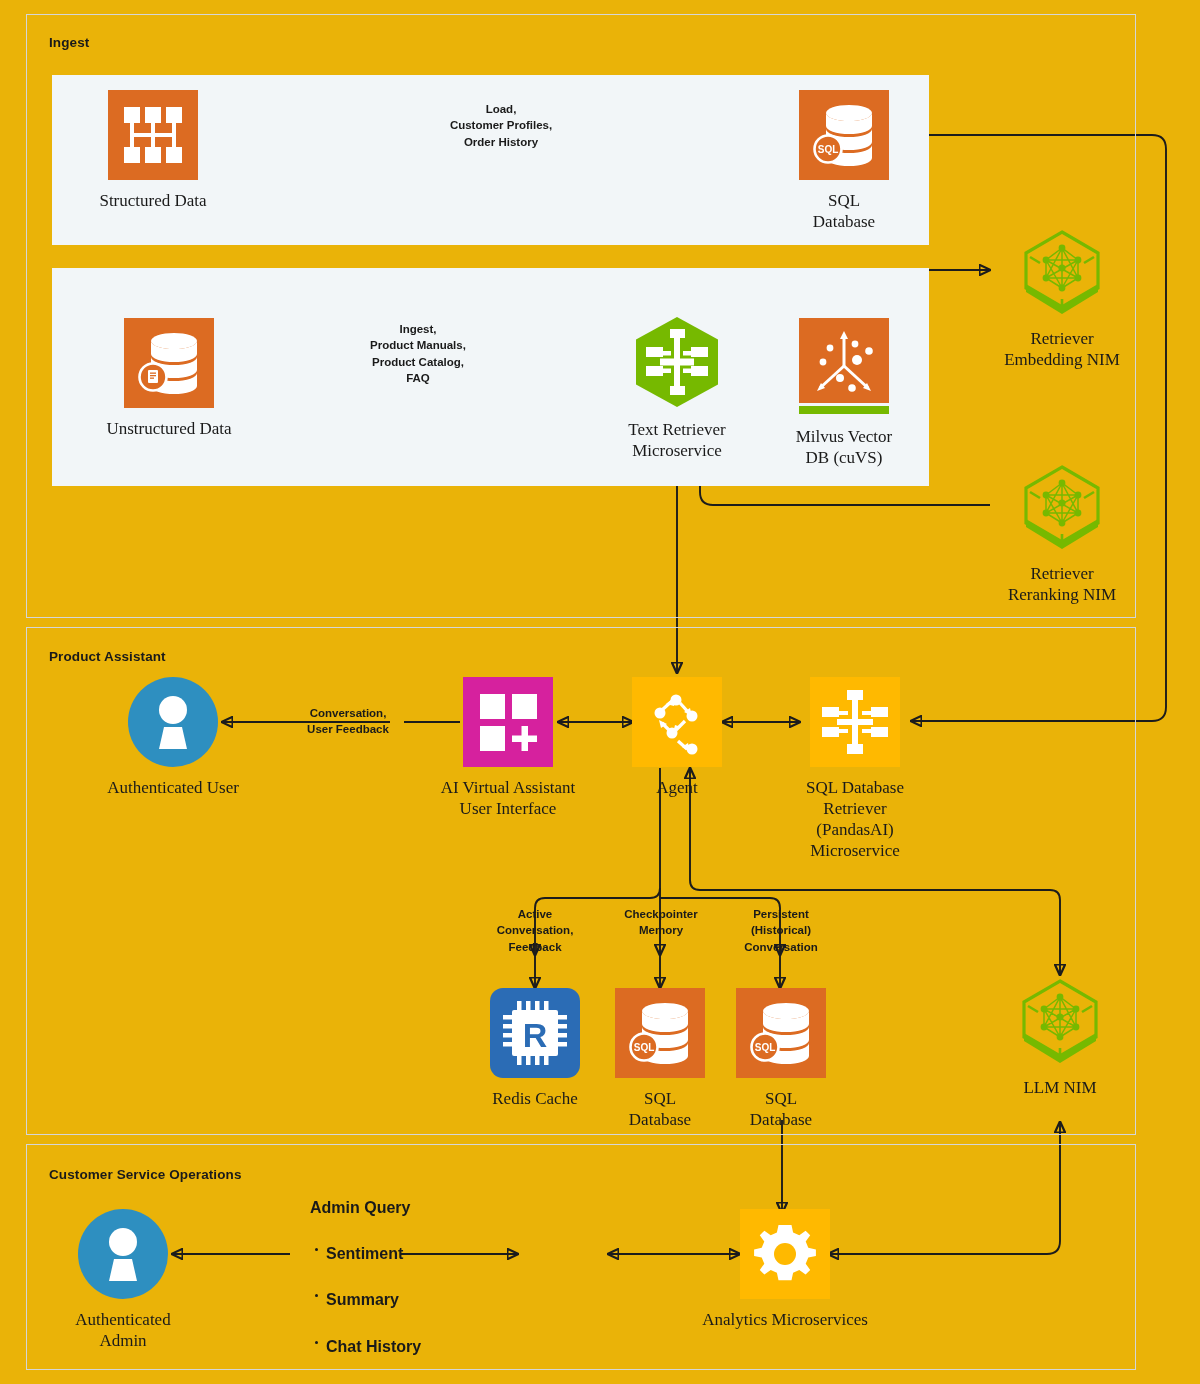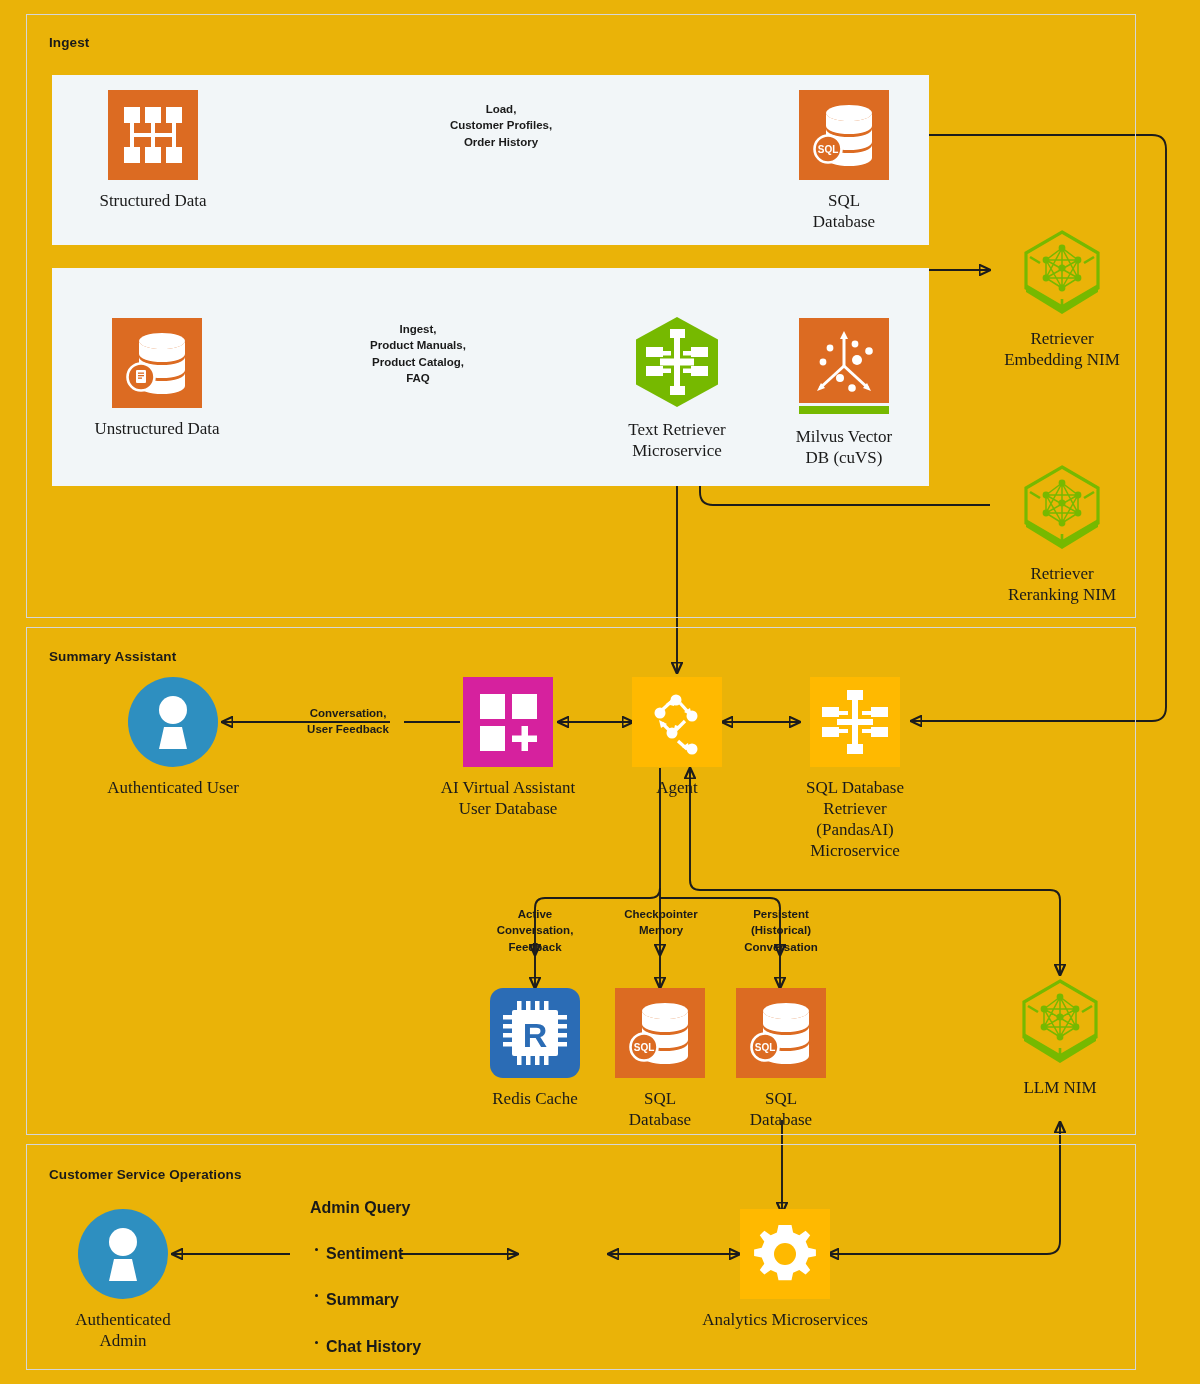--- a/index.html
+++ b/index.html
@@ -151,21 +151,21 @@
 
     <line x1="608" y1="1254" x2="740" y2="1254" marker-start="url(#ah)" marker-end="url(#ah)"></line>
 
     <path d="M828,1254 L1047,1254 Q1060,1254 1060,1241 L1060,1122" marker-start="url(#ah)" marker-end="url(#ah)"></path>
   </svg>
 
   <div class="section" style="left:26px; top:14px; width:1110px; height:604px;"></div>
   <div class="section-title" style="left:49px; top:35px;">Ingest</div>
 
   <div class="section" style="left:26px; top:627px; width:1110px; height:508px;"></div>
-  <div class="section-title" style="left:49px; top:649px;">Summary Assistant</div>
+  <div class="section-title" style="left:49px; top:649px;">Product Assistant</div>
 
   <div class="section" style="left:26px; top:1144px; width:1110px; height:226px;"></div>
   <div class="section-title" style="left:49px; top:1167px;">Customer Service Operations</div>
 
   <div class="band" style="left:52px; top:75px; width:877px; height:170px;"></div>
   <div class="band" style="left:52px; top:268px; width:877px; height:218px;"></div>
 
   <div class="edge-label" style="left:422px; top:101px; width:158px;">Load,
 Customer Profiles,
 Order History</div>
@@ -226,21 +226,21 @@
           <path d="M27,55 v13 a23,8 0 0 0 46,0 v-13 a23,8 0 0 1 -46,0 z"></path>
         </g>
         <circle cx="29" cy="59" r="13.5" fill="#DC6B22" stroke="#ffffff" stroke-width="2.6"></circle>
         <text x="29" y="63.2" font-family="Liberation Sans, sans-serif" font-size="10" font-weight="bold" fill="#ffffff" text-anchor="middle">SQL</text>
       </svg>
     </span>
     <span class="caption">SQL
 Database</span>
   </div>
 
-  <div class="node" style="left:82px; top:318px; width:150px;">
+  <div class="node" style="left:94px; top:318px; width:150px;">
     <span class="glyph">
       <svg width="90" height="90" viewBox="0 0 90 90">
         <rect x="0" y="0" width="90" height="90" fill="#DC6B22"></rect>
         <g fill="#ffffff">
           <ellipse cx="50" cy="23" rx="23" ry="8"></ellipse>
           <path d="M27,23 v13 a23,8 0 0 0 46,0 v-13 a23,8 0 0 1 -46,0 z"></path>
           <path d="M27,39 v13 a23,8 0 0 0 46,0 v-13 a23,8 0 0 1 -46,0 z"></path>
           <path d="M27,55 v13 a23,8 0 0 0 46,0 v-13 a23,8 0 0 1 -46,0 z"></path>
         </g>
         <circle cx="29" cy="59" r="13.5" fill="#DC6B22" stroke="#ffffff" stroke-width="2.6"></circle>
@@ -386,21 +386,21 @@
         <g fill="#ffffff">
           <rect x="17" y="17" width="25" height="25"></rect>
           <rect x="49" y="17" width="25" height="25"></rect>
           <rect x="17" y="49" width="25" height="25"></rect>
           <rect x="58.5" y="49" width="6.5" height="25"></rect>
           <rect x="49" y="58.5" width="25" height="6.5"></rect>
         </g>
       </svg>
     </span>
     <span class="caption">AI Virtual Assistant
-User Database</span>
+User Interface</span>
   </div>
 
   <div class="node" style="left:632px; top:677px; width:90px;">
     <span class="glyph">
       <svg width="90" height="90" viewBox="0 0 90 90">
         <rect x="0" y="0" width="90" height="90" fill="#FFB900"></rect>
         <g stroke="#ffffff" stroke-width="3.2" fill="none">
           <path d="M30,33 L40,24" marker-end=""></path>
           <path d="M48,26 L57,36"></path>
           <path d="M53,44 L44,53"></path>

